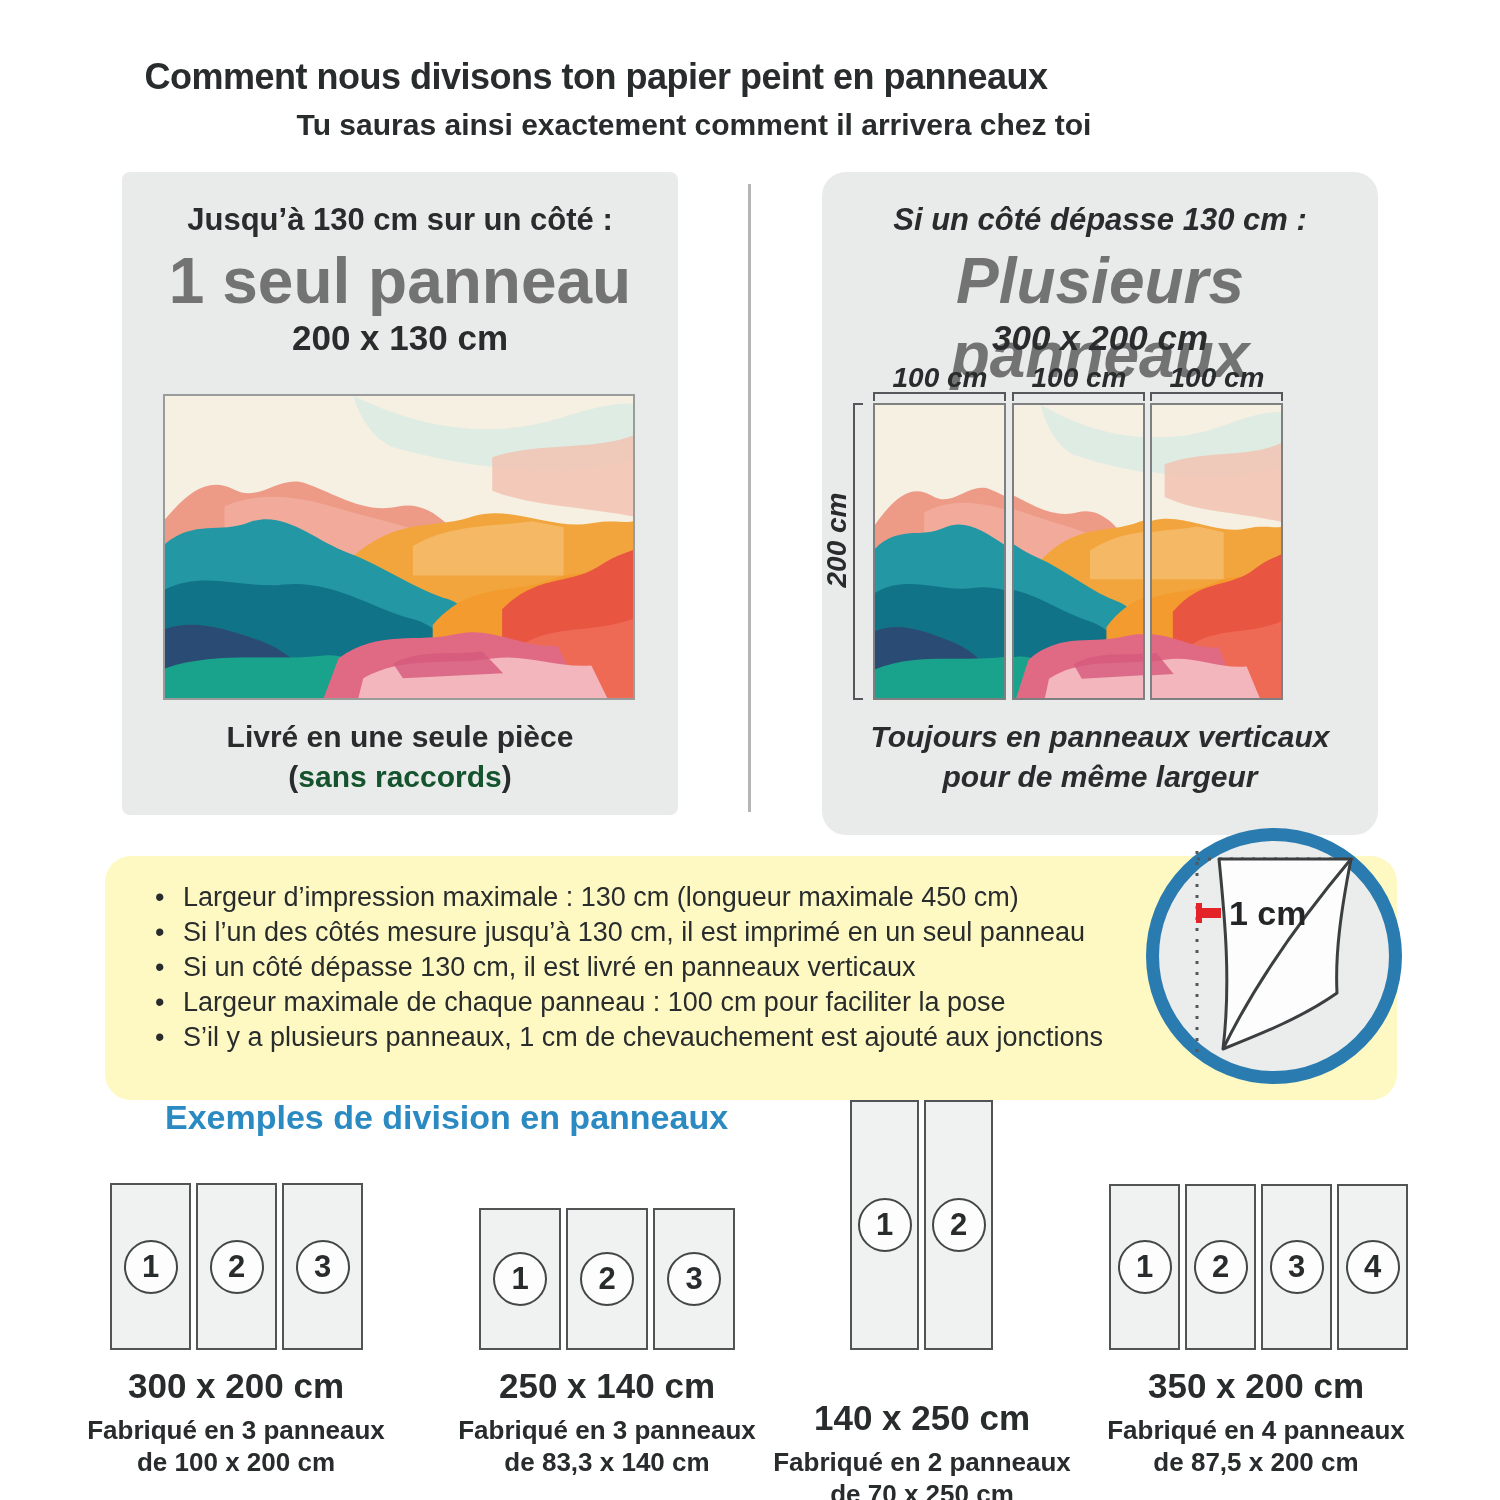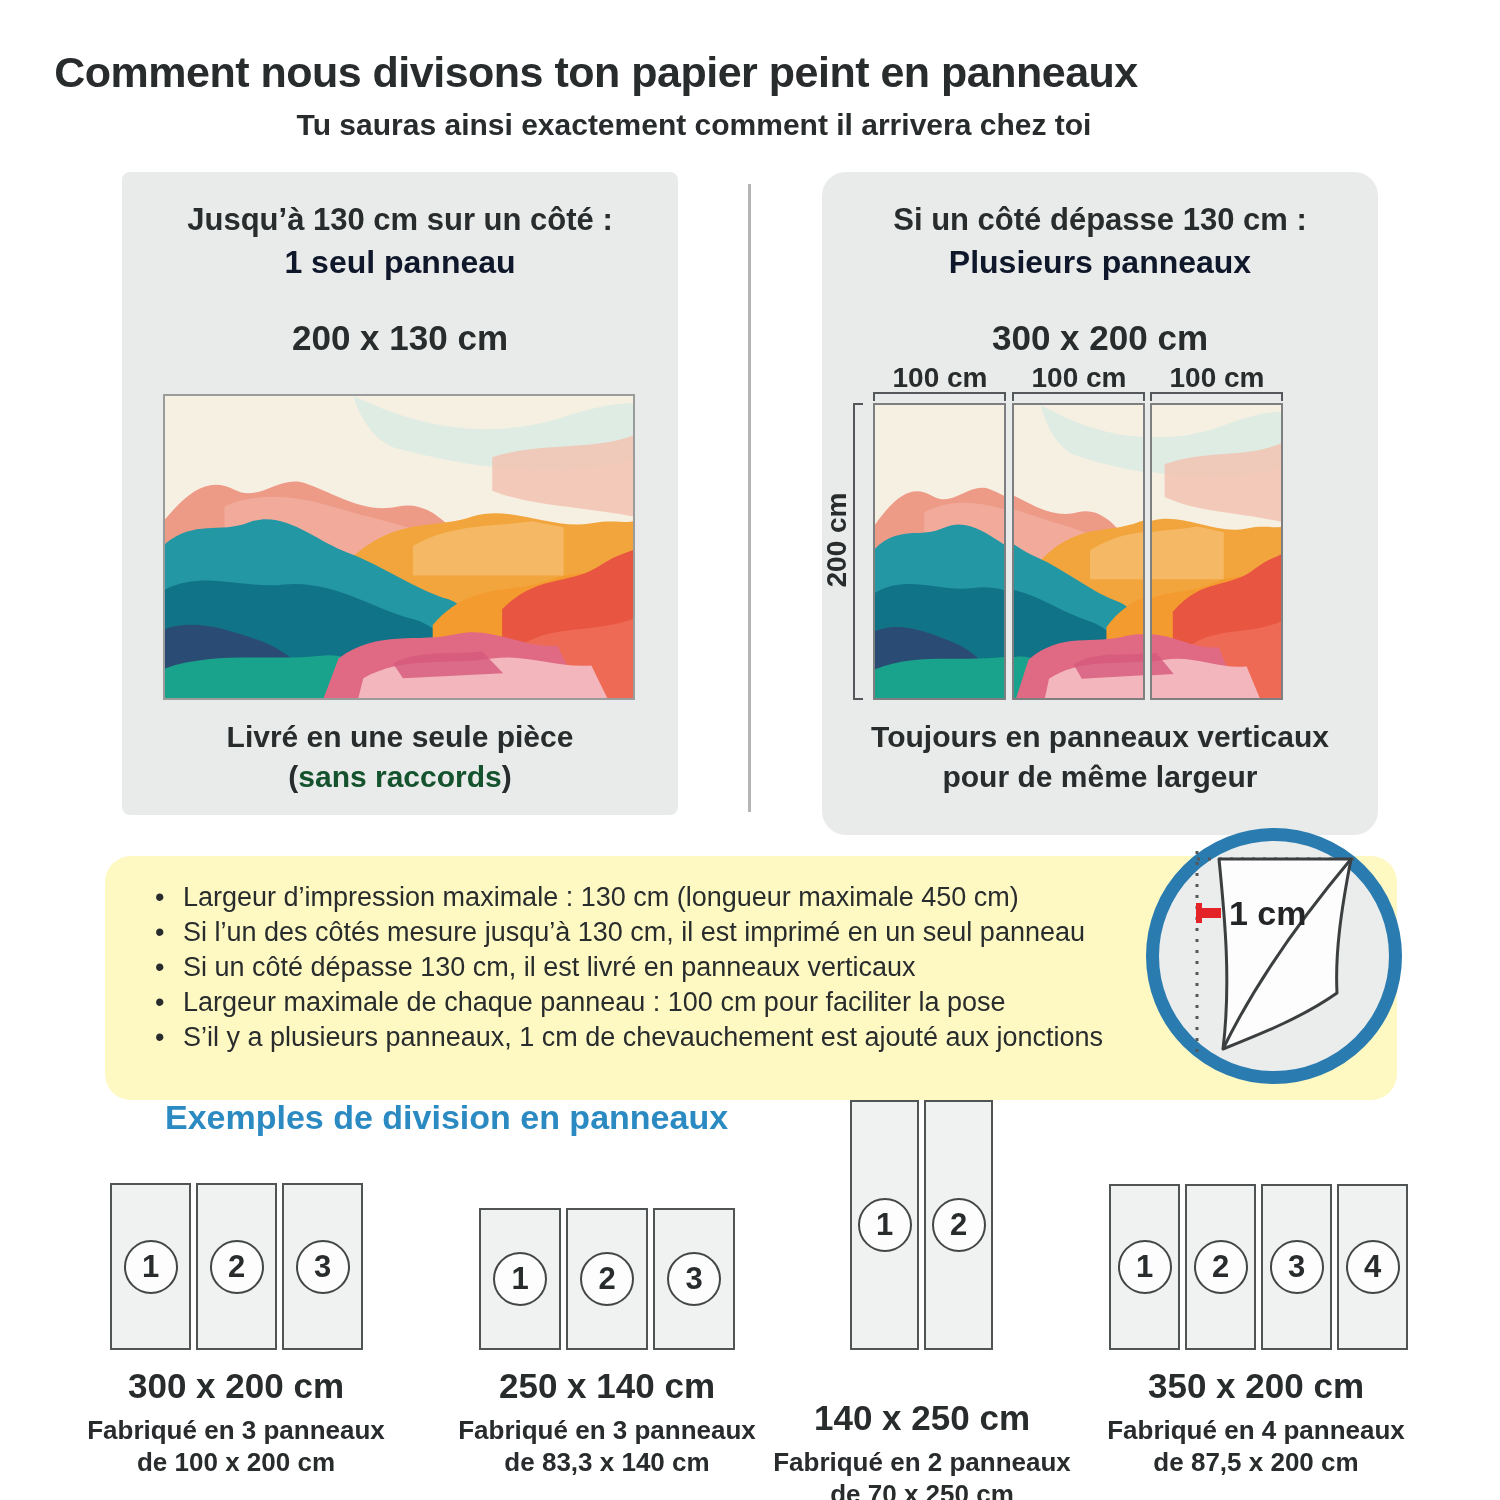--- a/index.html
+++ b/index.html
@@ -3,28 +3,28 @@
 <meta charset="utf-8">
 <style>
   html,body{margin:0;padding:0;background:#ffffff;}
   #canvas{
     position:relative;width:1500px;height:1500px;background:#ffffff;
     font-family:"Liberation Sans",sans-serif;color:#292c2d;overflow:hidden;
   }
   .abs{position:absolute;}
   .center{text-align:center;}
   
-  .page-title{left:0;top:48px;width:1192px;font-size:43px;font-weight:800;letter-spacing:-0.5px;}
+  .page-title{left:0;top:56px;width:1192px;font-size:36px;font-weight:800;letter-spacing:-0.5px;}
   .page-subtitle{left:0;top:108px;width:1388px;font-size:30px;font-weight:600;}
   
   .card{background:#e9eaea;border-radius:24px;}
   #card-left{left:122px;top:172px;width:556px;height:643px;border-radius:8px;}
-  #card-right{left:822px;top:172px;width:556px;height:663px;}
+  #card-right{left:822px;top:172px;width:556px;height:663px;font-style:italic;}
   .card .cond{position:absolute;left:0;top:30px;width:100%;font-size:31px;font-weight:800;text-align:center;}
-  .card .headline{position:absolute;left:0;top:72px;width:100%;font-size:32px;font-weight:800;text-align:center;color:#0f172a;}
+  .card .headline{position:absolute;left:0;top:72px;width:100%;font-size:64px;font-weight:800;text-align:center;color:#737373;}
   .card .dims{position:absolute;left:0;top:146px;width:100%;font-size:35px;font-weight:800;text-align:center;}
   .card .cap1{position:absolute;left:0;top:548px;width:100%;font-size:30px;font-weight:600;text-align:center;}
   .card .cap2{position:absolute;left:0;top:588px;width:100%;font-size:30px;font-weight:600;text-align:center;}
   .cap-blue{color:#14532d;}
   #divider{left:748px;top:184px;width:3px;height:628px;background:#b4b6b6;}
   
   #art-single{left:41px;top:222px;width:472px;height:306px;border:2px solid #9a9c9c;box-sizing:border-box;}
   #art-single svg{display:block;width:100%;height:100%;}
   
   .wlabel{position:absolute;top:190px;width:134px;text-align:center;font-size:28px;font-weight:600;}

